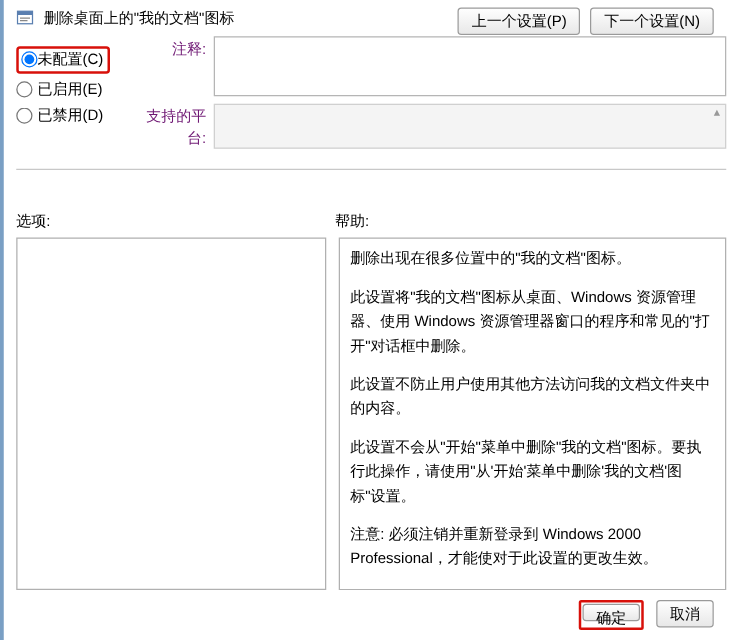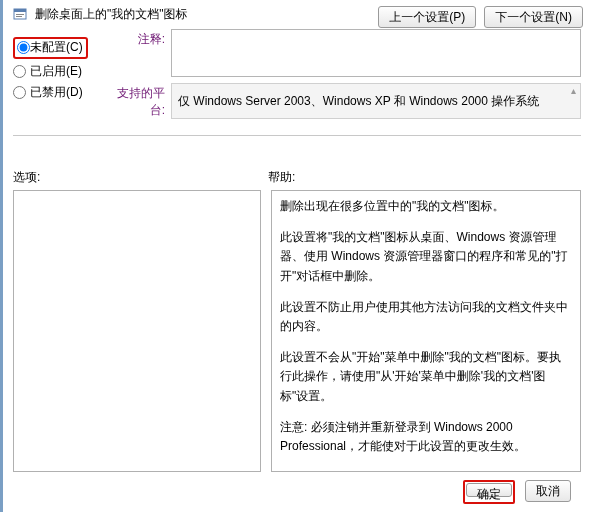--- a/index.html
+++ b/index.html
@@ -20,21 +20,21 @@
       gap: 6px;
       margin-bottom: 6px;
     }
     .policy-icon {
       width: 16px; height: 16px;
       display: inline-block;
     }
     .top-buttons {
       position: absolute;
       top: 6px;
-      right: 8px;
+      right: 20px;
       display: flex;
       gap: 8px;
     }
     button.std {
       font-family: inherit;
       font-size: 12px;
       padding: 2px 10px;
       border: 1px solid #9a9a9a;
       background: linear-gradient(#fefefe, #e8e8e8);
       border-radius: 3px;
@@ -188,21 +188,20 @@
   </div>
 
   <div class="right-col">
     <div class="field-row">
       <div class="field-label">注释:</div>
       <textarea class="comment-box" style=""></textarea>
     </div>
     <div class="field-row">
       <div class="field-label">支持的平台:</div>
       <div class="platform-box">
-        <span>仅 Windows Server 2003、Windows XP 和 Windows 2000 操作系统</span>
         <div class="scroll-hint">▴</div>
       </div>
     </div>
   </div>
 </div>
 
 <hr class="sep">
 
 <div class="panels-header">
   <div>选项:</div>

